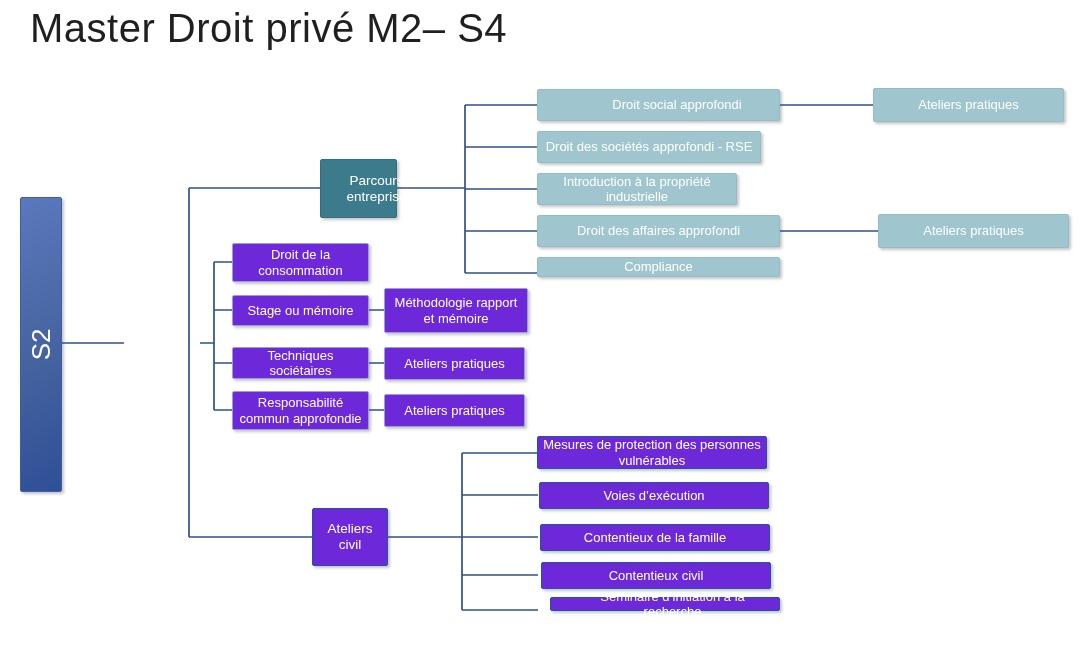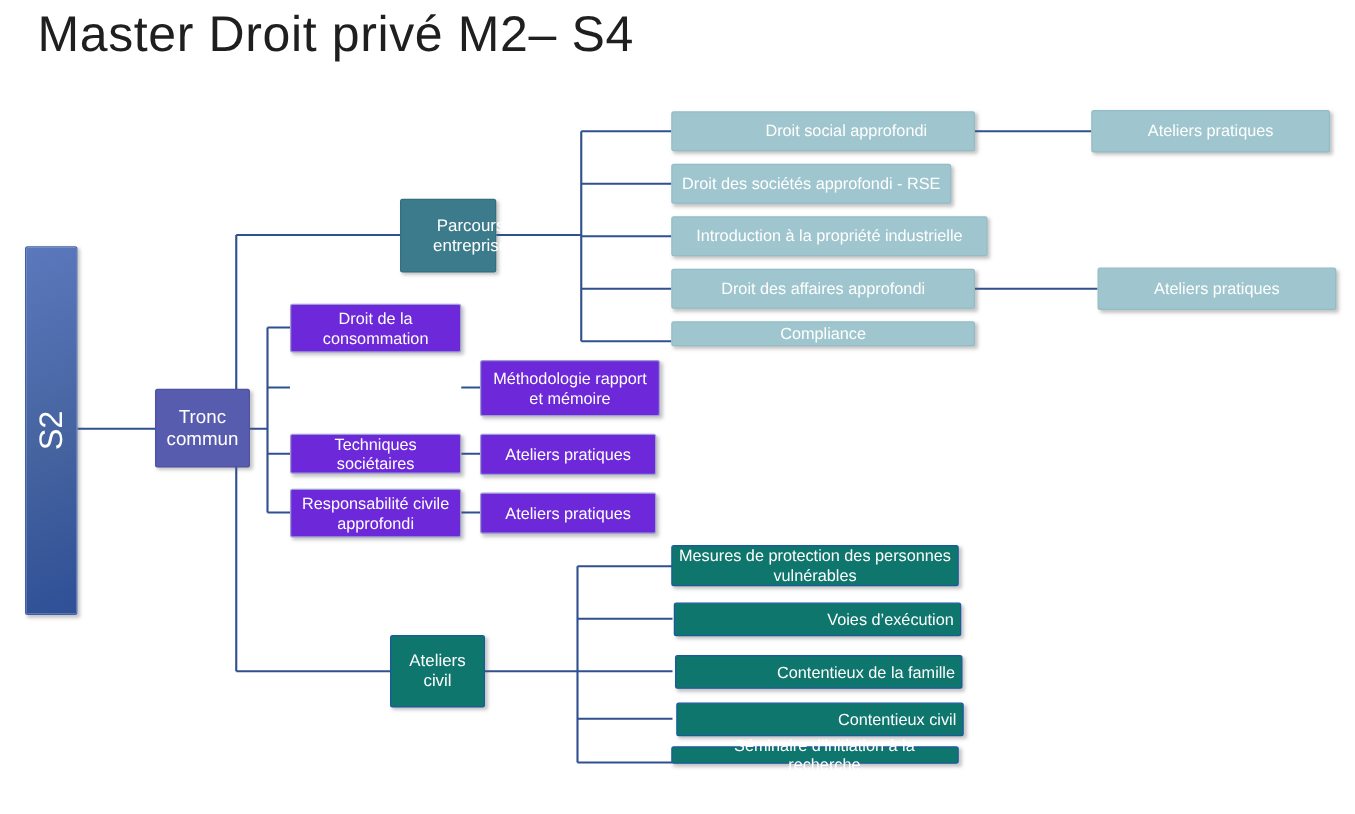--- a/index.html
+++ b/index.html
@@ -22,21 +22,21 @@
     text-align:center; color:#ffffff;
     line-height:1.18; box-sizing:border-box;
     border-radius:2px; padding:2px 5px;
     box-shadow:2px 2px 3px rgba(90,90,90,0.35);
     font-size:13px;
   }
   .teal-light  { background:#9FC6CE; border:1px solid #94bcc6; }
   .teal-dark   { background:#3C7B8B; border:1px solid #356f7e; font-size:13.5px; }
   .purple-light{ background:#6d28d9; border:1px solid #9b9ed3; }
   .purple-dark { background:#585CAE; border:1px solid #4e52a2; font-size:15px; }
-  .blue-dark   { background:#0f766e; border:1px solid #1b589d;justify-content:flex-end; }
+  .blue-dark   { background:#6d28d9; border:1px solid #1b589d; }
   .s2-box {
     background:linear-gradient(155deg, #5B78BD 0%, #45639f 55%, #2F4F97 100%);
     border:1px solid #3f5ea8;
     font-size:26px;
   }
   .s2-box .vtext { transform:rotate(-90deg); white-space:nowrap; }
 </style>
 </head>
 <body>
 
@@ -64,63 +64,63 @@
       M388,537 H462
       M462,453 V610
       M462,453 H538  M462,495 H538  M462,537 H538  M462,575 H538  M462,610 H538
     "></path>
   </svg>
 
   <div class="box s2-box" style="left:20px; top:197px; width:42px; height:295px;">
     <span class="vtext">S2</span>
   </div>
 
-  <div class="box purple-dark" style="left:124px; top:311px; width:76px; height:63px;">
-    <span>Tronc commun</span>
-  </div>
 
   <div class="box teal-dark" style="left:320px; top:159px; width:77px; height:59px;padding-left:41px;">
     <span>Parcours entreprise</span>
   </div>
 
   <div class="box blue-dark" style="left:312px; top:508px; width:76px; height:58px; font-size:13.5px;">
     <span>Ateliers civil</span>
   </div>
 
   <div class="box teal-light" style="left:537px; top:89px; width:243px; height:32px;padding-left:42px;">
     <span>Droit social approfondi</span>
   </div>
   <div class="box teal-light" style="left:537px; top:131px; width:224px; height:32px;">
     <span>Droit des sociétés approfondi - RSE</span>
   </div>
-  <div class="box teal-light" style="left:537px; top:173px; width:253px; height:32px;">
+  <div class="box teal-light" style="left:537px; top:173px; width:200px; height:32px;">
     <span>Introduction à la propriété industrielle</span>
   </div>
   <div class="box teal-light" style="left:537px; top:215px; width:243px; height:32px;">
     <span>Droit des affaires approfondi</span>
   </div>
   <div class="box teal-light" style="left:537px; top:257px; width:243px; height:20px;">
     <span>Compliance</span>
   </div>
 
   <div class="box teal-light" style="left:873px; top:88px; width:191px; height:34px;">
     <span>Ateliers pratiques</span>
   </div>
   <div class="box teal-light" style="left:878px; top:214px; width:191px; height:34px;">
     <span>Ateliers pratiques</span>
   </div>
 
   <div class="box purple-light" style="left:232px; top:243px; width:137px; height:39px;">
     <span>Droit de la consommation</span>
   </div>
+  <div class="box purple-light" style="left:232px; top:295px; width:137px; height:31px;">
+    <span>Stage ou mémoire</span>
+  </div>
   <div class="box purple-light" style="left:232px; top:347px; width:137px; height:32px;">
     <span>Techniques sociétaires</span>
   </div>
   <div class="box purple-light" style="left:232px; top:391px; width:137px; height:39px;">
-    <span>Responsabilité civile approfondi</span>
+    <span>Responsabilité commun approfondie</span>
   </div>
 
   <div class="box purple-light" style="left:384px; top:288px; width:144px; height:45px;">
     <span>Méthodologie rapport et mémoire</span>
   </div>
   <div class="box purple-light" style="left:384px; top:347px; width:141px; height:33px;">
     <span>Ateliers pratiques</span>
   </div>
   <div class="box purple-light" style="left:384px; top:394px; width:141px; height:33px;">
     <span>Ateliers pratiques</span>
@@ -131,17 +131,17 @@
   </div>
   <div class="box blue-dark" style="left:539px; top:482px; width:230px; height:27px;">
     <span>Voies d’exécution</span>
   </div>
   <div class="box blue-dark" style="left:541px; top:562px; width:230px; height:27px;">
     <span>Contentieux civil</span>
   </div>
   <div class="box blue-dark" style="left:540px; top:524px; width:230px; height:27px;">
     <span>Contentieux de la famille</span>
   </div>
-  <div class="box blue-dark" style="left:537px; top:597px; width:230px; height:14px;padding-left:20px;">
+  <div class="box blue-dark" style="left:550px; top:597px; width:230px; height:14px;padding-left:20px;">
     <span>Séminaire d’initiation à la recherche</span>
   </div>
 
 </div>
 
 </body></html>

